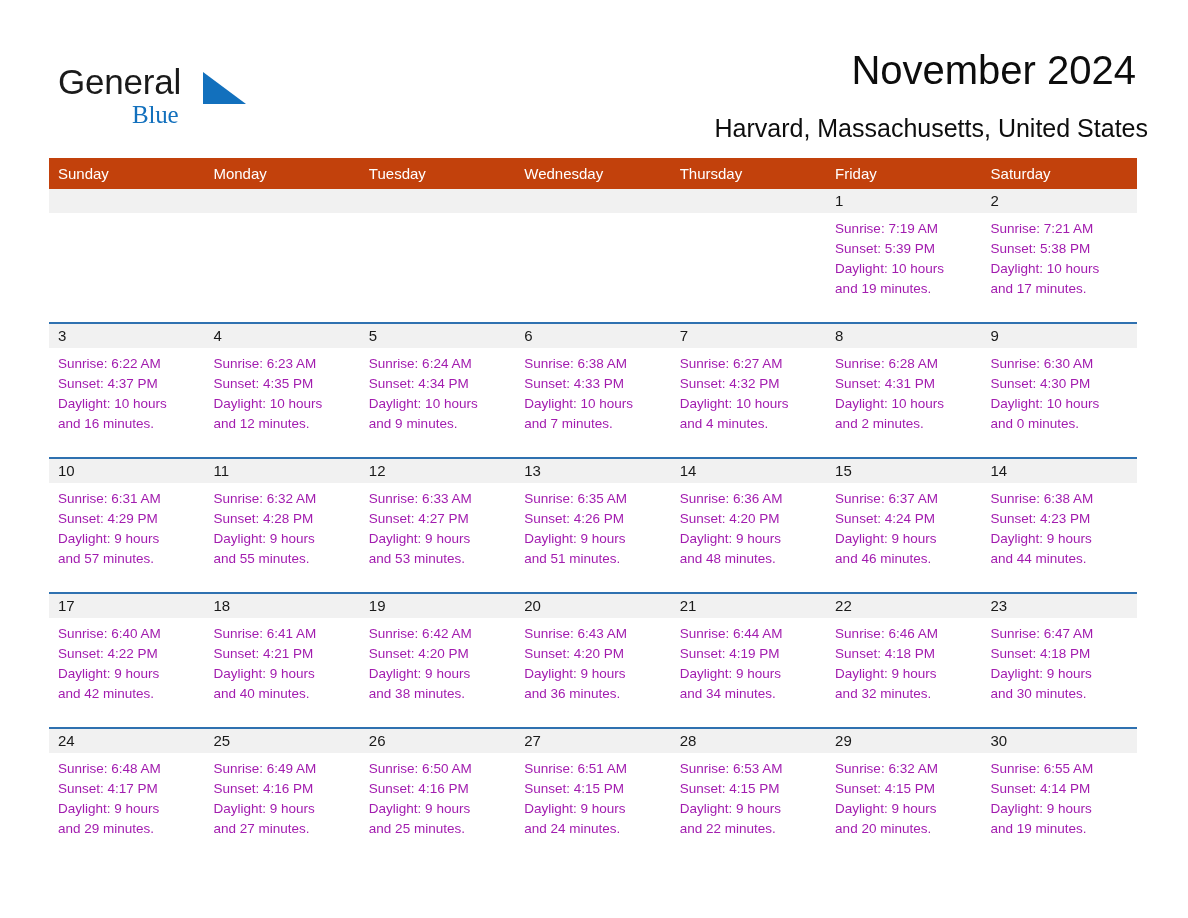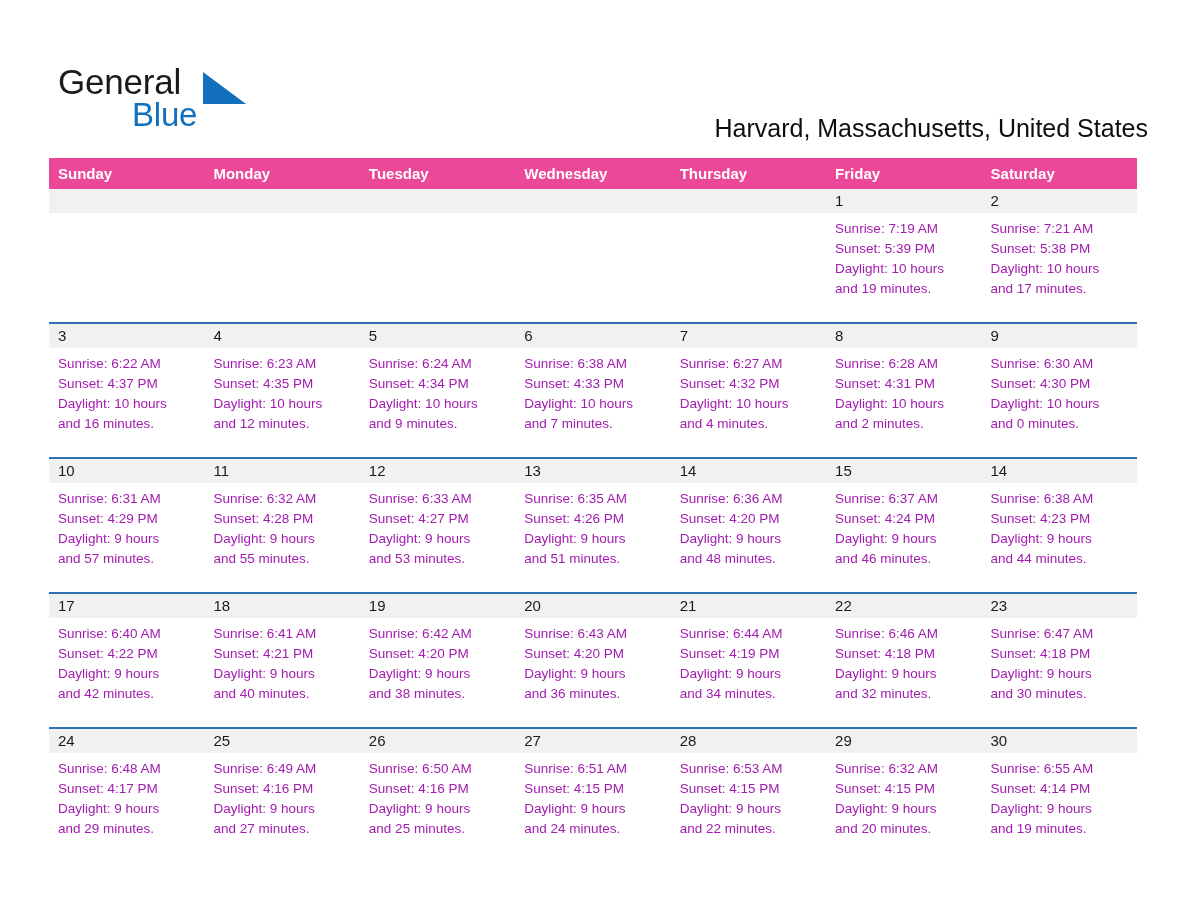--- a/index.html
+++ b/index.html
@@ -51,24 +51,25 @@
     position: absolute;
     left: 145px;
     top: 8px;
     width: 43px;
     height: 32px;
   }
   .logo-blue {
     position: absolute;
     left: 74px;
     top: 33px;
-    font-size: 33px;
+    font-size: 25px;
     line-height: 36px;
     color: #1270bd;
     letter-spacing: -0.2px;
+    font-family: Liberation Serif, serif;
   }
 
   .title {
     position: absolute;
     right: 52px;
     top: 47px;
     font-size: 40px;
     line-height: 46px;
     color: #0d0d0d;
     text-align: right;
@@ -91,24 +92,24 @@
     left: 49px;
     top: 158px;
     width: 1088px;
   }
   .cal-table {
     width: 1088px;
     border-collapse: collapse;
     table-layout: fixed;
   }
   .cal-table th {
-    background: #ec4899;
+    background: #c2410c;
     color: #ffffff;
     font-size: 15px;
-    font-weight: bold;
+    font-weight: normal;
     text-align: left;
     padding: 7px 0 7px 9px;
     height: 17px;
     vertical-align: middle;
   }
   .cal-table td {
     vertical-align: top;
     padding: 0;
     border-top: 2px solid #2f71b0;
     height: 133px;
@@ -148,20 +149,21 @@
     <div class="logo">
       <span class="logo-general">General</span>
       <span class="logo-tri">
         <svg width="43" height="32" viewBox="0 0 43 32" xmlns="http://www.w3.org/2000/svg">
           <polygon points="0,0 43,32 0,32" fill="#1270bd"></polygon>
         </svg>
       </span>
       <span class="logo-blue">Blue</span>
     </div>
 
+    <div class="title">November 2024</div>
     <div class="subtitle">Harvard, Massachusetts, United States</div>
   </div>
 
   <div class="calendar">
     <table class="cal-table">
       <thead>
         <tr>
           <th>Sunday</th>
           <th>Monday</th>
           <th>Tuesday</th>

